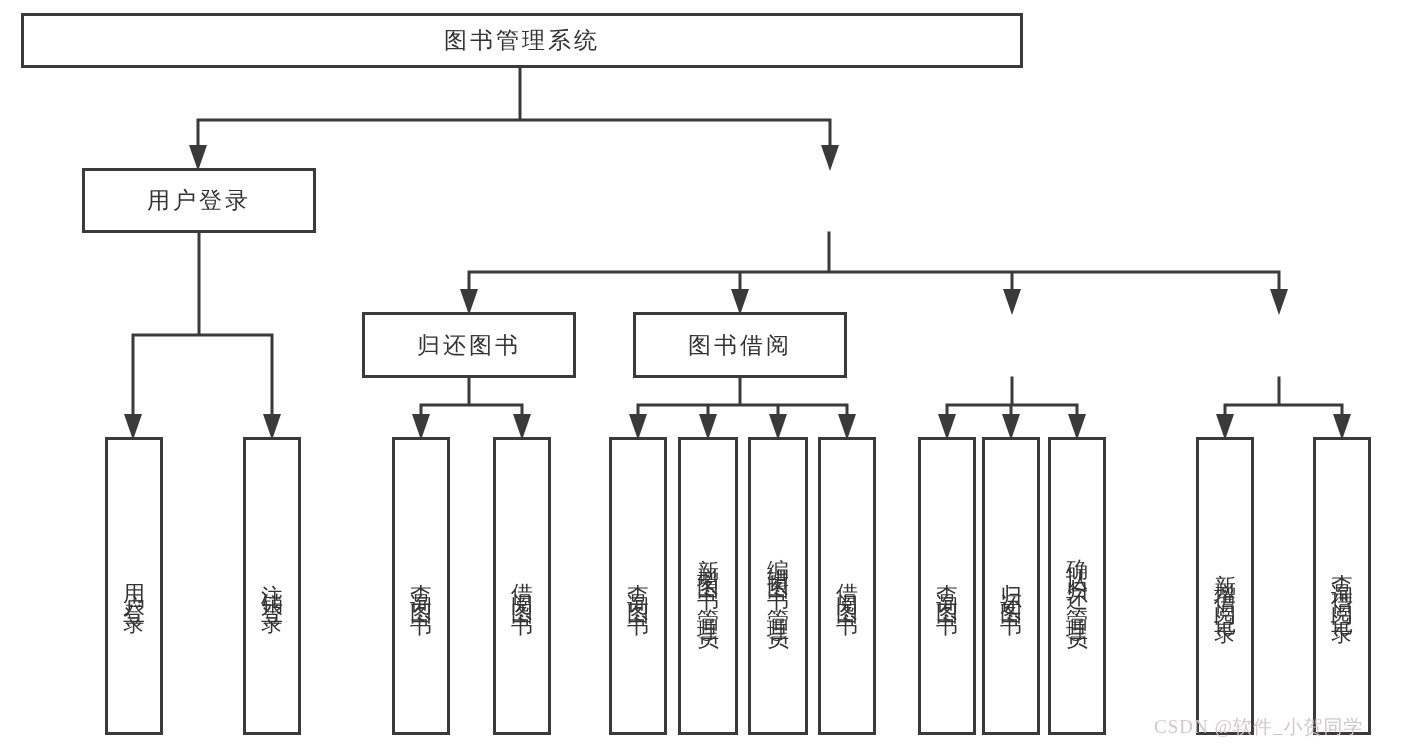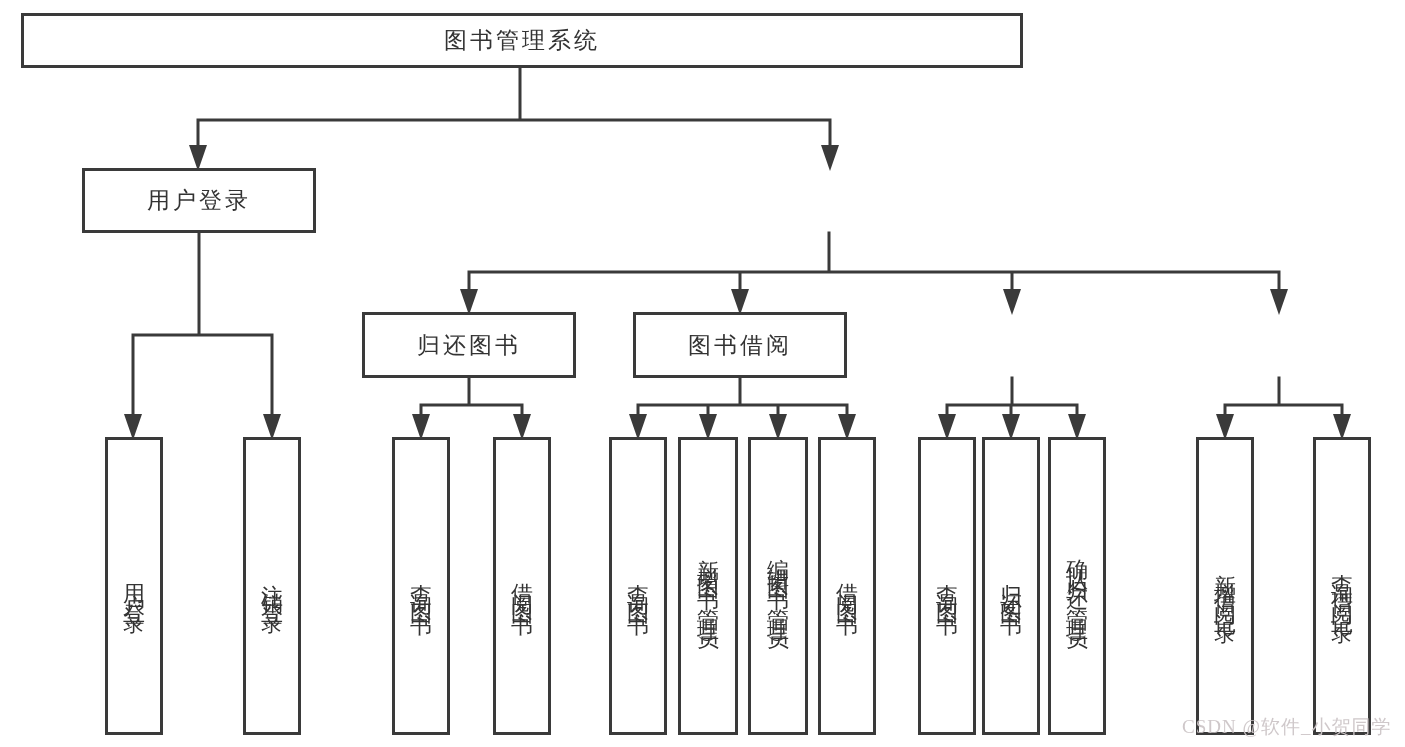--- a/index.html
+++ b/index.html
@@ -53,21 +53,20 @@
   .leaf-box  { top: 437px; width: 58px;  height: 298px; }
   #watermark {
     position: absolute;
     left: 1154px;
     top: 714px;
     z-index: 6;
     font-size: 19px;
     letter-spacing: 1px;
     color: rgba(204, 197, 199, 0.95);
     white-space: nowrap;
-    margin-left: 28px;
   }
 </style>
 </head>
 <body>
 
 <div id="stage">
 
   <svg id="connector-svg" width="1405" height="747" viewBox="0 0 1405 747">
     <g stroke="#3a3a3a" stroke-width="3" fill="none" stroke-linecap="square">
 

